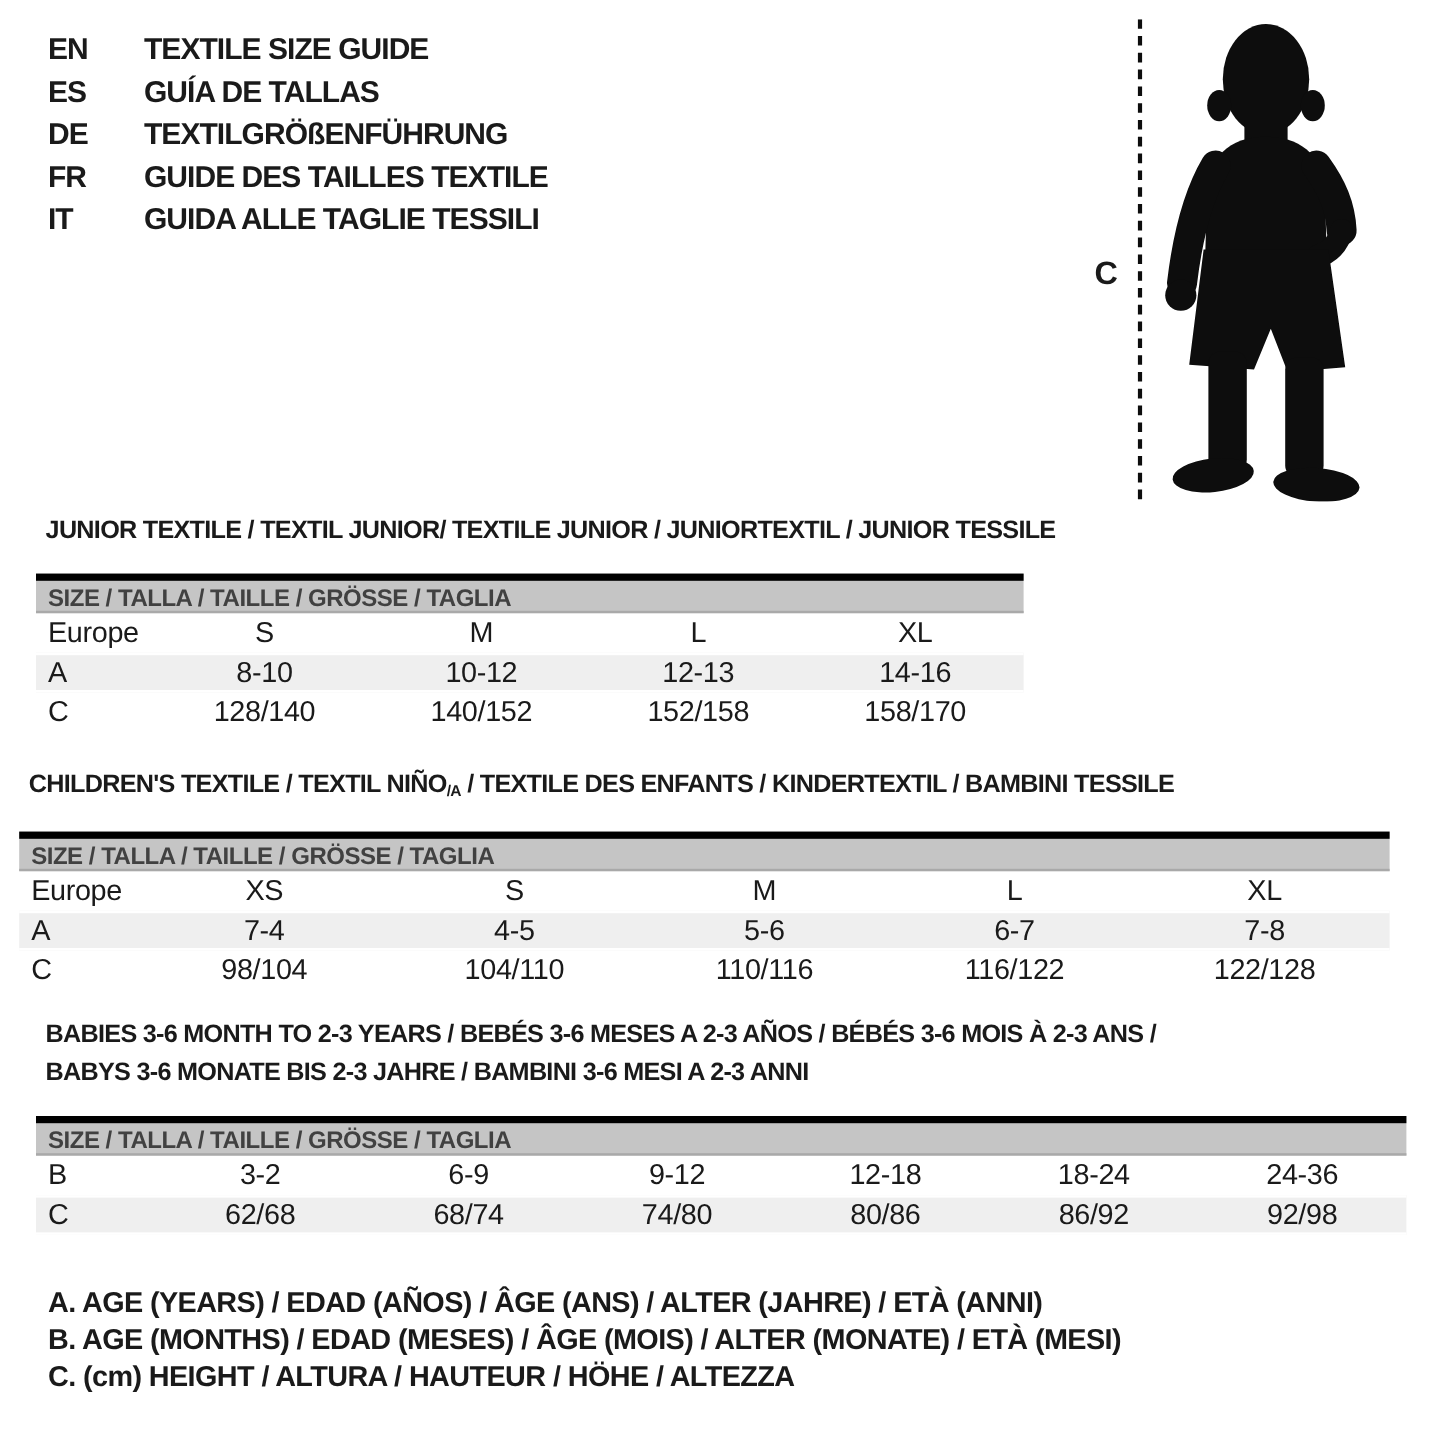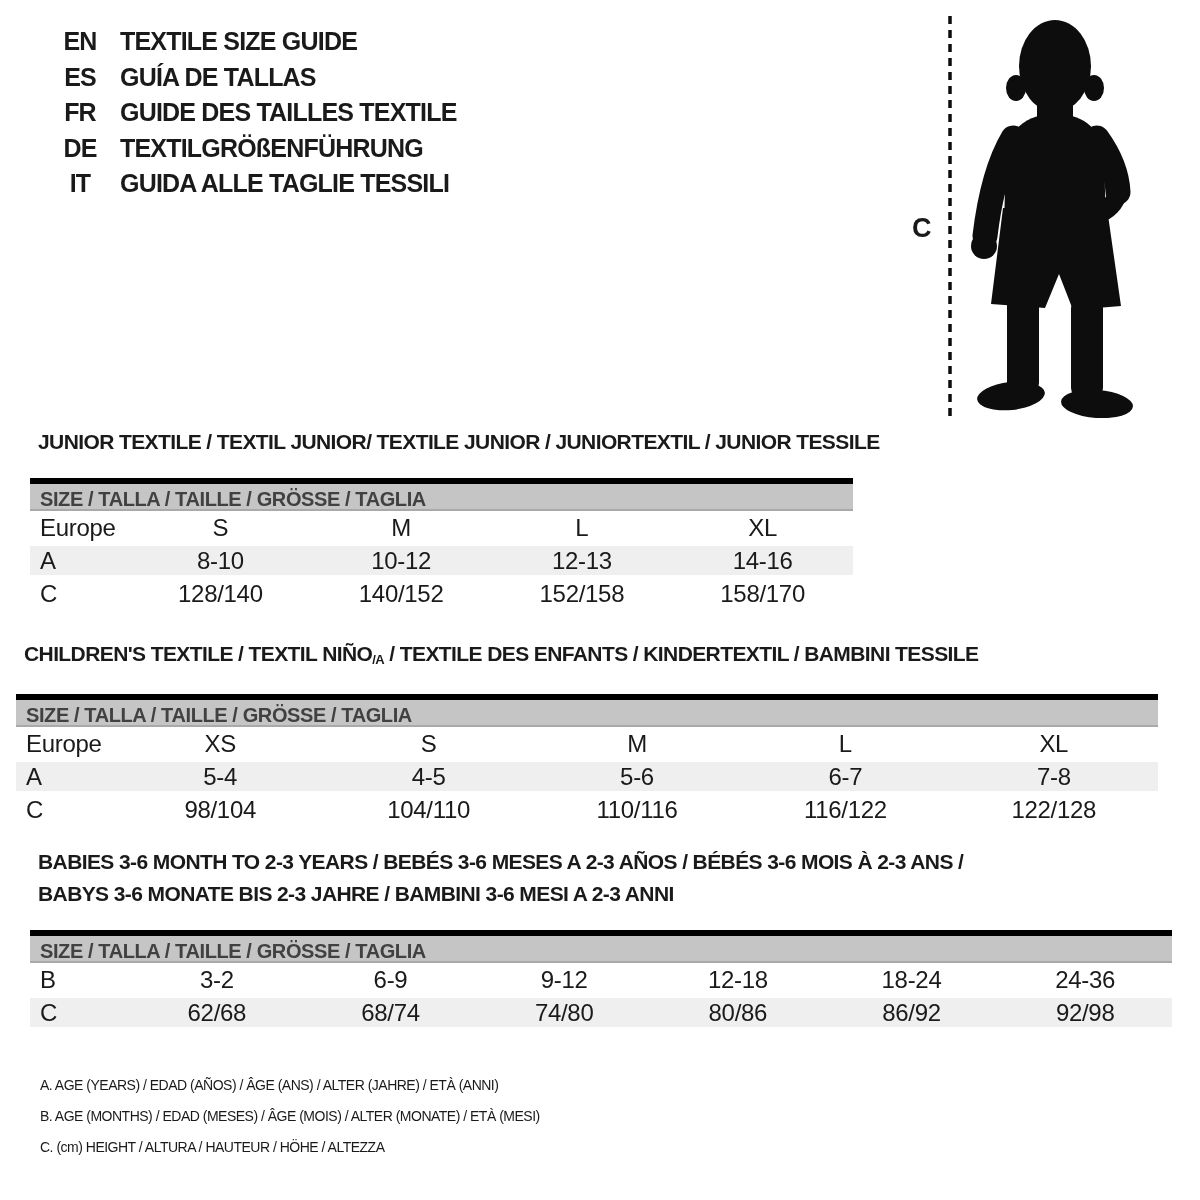--- a/index.html
+++ b/index.html
@@ -15,21 +15,21 @@
   body {
     width: 1200px; height: 1200px;
     background: #ffffff;
     font-family: "Liberation Sans", sans-serif;
     color: var(--text);
   }
   .canvas { position: relative; width: 1200px; height: 1200px; overflow: hidden; background: #ffffff; }
 
   
   .langs { position: absolute; left: 40px; top: 24px; }
-  .lang-row { display: flex; align-items: center; height: 35.5px; font-weight: bold; font-size: 25px; letter-spacing: -0.8px; white-space: nowrap; text-align: center; }
+  .lang-row { display: flex; align-items: center; height: 35.5px; font-weight: bold; font-size: 25px; letter-spacing: -0.8px; white-space: nowrap; }
   .lang-code { width: 80px; flex: 0 0 80px; }
 
   
   .c-label { position: absolute; left: 912px; top: 213px; font-size: 27px; font-weight: bold; }
   .dash-line { position: absolute; left: 944px; top: 16px; }
   .baby { position: absolute; left: 955px; top: 8px; }
   .baby .f { fill: var(--silhouette); }
   .baby .s { stroke: var(--silhouette); fill: none; stroke-linecap: round; }
   .dash-line line { stroke: var(--silhouette); }
 
@@ -53,43 +53,43 @@
   .grid { display: grid; height: 33px; align-items: center; font-size: 24px; letter-spacing: -0.3px; }
   .cols5 { grid-template-columns: 100px repeat(4, 1fr); }
   .cols6 { grid-template-columns: 100px repeat(5, 1fr); }
   .cols7 { grid-template-columns: 100px repeat(6, 1fr); }
   .grid > div { text-align: center; }
   .grid > div:first-child { text-align: left; padding-left: 10px; }
   .shade { background: var(--alt-row-bg); border-top: 2px solid #fff; border-bottom: 2px solid #fff; }
 
   
   .legend { position: absolute; left: 40px; top: 1070px; }
-  .legend-line { font-size: 14px; font-weight: normal; letter-spacing: -0.5px; line-height: 31px; white-space: nowrap; }
+  .legend-line { font-size: 24px; font-weight: bold; letter-spacing: -0.5px; line-height: 31px; white-space: nowrap; }
 </style>
 </head>
 <body>
 
 <div class="canvas">
 
   <header class="langs">
     <div class="lang-row">
       <span class="lang-code">EN</span>
       <span class="lang-label">TEXTILE SIZE GUIDE</span>
     </div>
     <div class="lang-row">
       <span class="lang-code">ES</span>
       <span class="lang-label">GUÍA DE TALLAS</span>
     </div>
     <div class="lang-row">
+      <span class="lang-code">DE</span>
+      <span class="lang-label">TEXTILGRÖßENFÜHRUNG</span>
+    </div>
+    <div class="lang-row">
       <span class="lang-code">FR</span>
       <span class="lang-label">GUIDE DES TAILLES TEXTILE</span>
-    </div>
-    <div class="lang-row">
-      <span class="lang-code">DE</span>
-      <span class="lang-label">TEXTILGRÖßENFÜHRUNG</span>
     </div>
     <div class="lang-row">
       <span class="lang-code">IT</span>
       <span class="lang-label">GUIDA ALLE TAGLIE TESSILI</span>
     </div>
   </header>
 
   <span class="c-label">C</span>
   <svg class="dash-line" width="12" height="404" viewBox="0 0 12 404">
     <line x1="6" y1="0" x2="6" y2="404" stroke-width="3.5" stroke-dasharray="8 6"></line>
@@ -143,21 +143,21 @@
     <div class="grid cols6">
       <div>Europe</div>
       <div>XS</div>
       <div>S</div>
       <div>M</div>
       <div>L</div>
       <div>XL</div>
     </div>
     <div class="grid cols6 shade">
       <div>A</div>
-      <div>5-4</div>
+      <div>7-4</div>
       <div>4-5</div>
       <div>5-6</div>
       <div>6-7</div>
       <div>7-8</div>
     </div>
     <div class="grid cols6">
       <div>C</div>
       <div>98/104</div>
       <div>104/110</div>
       <div>110/116</div>

